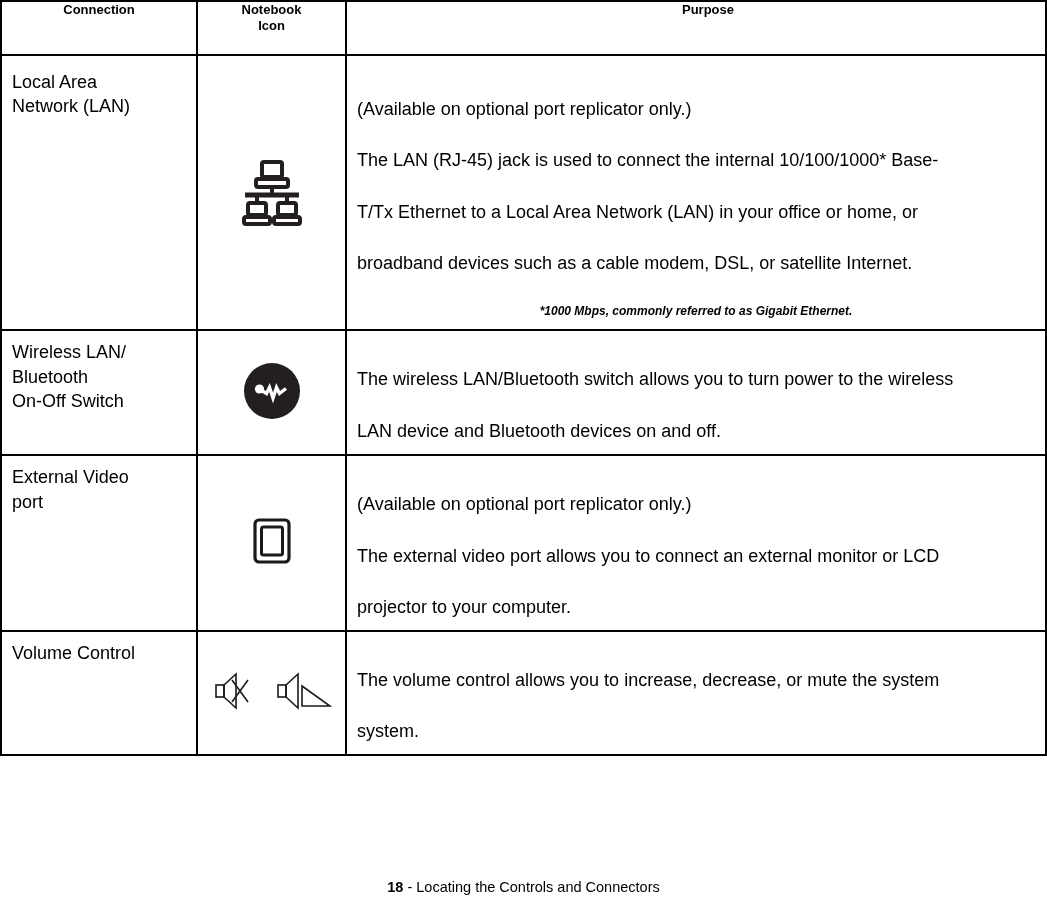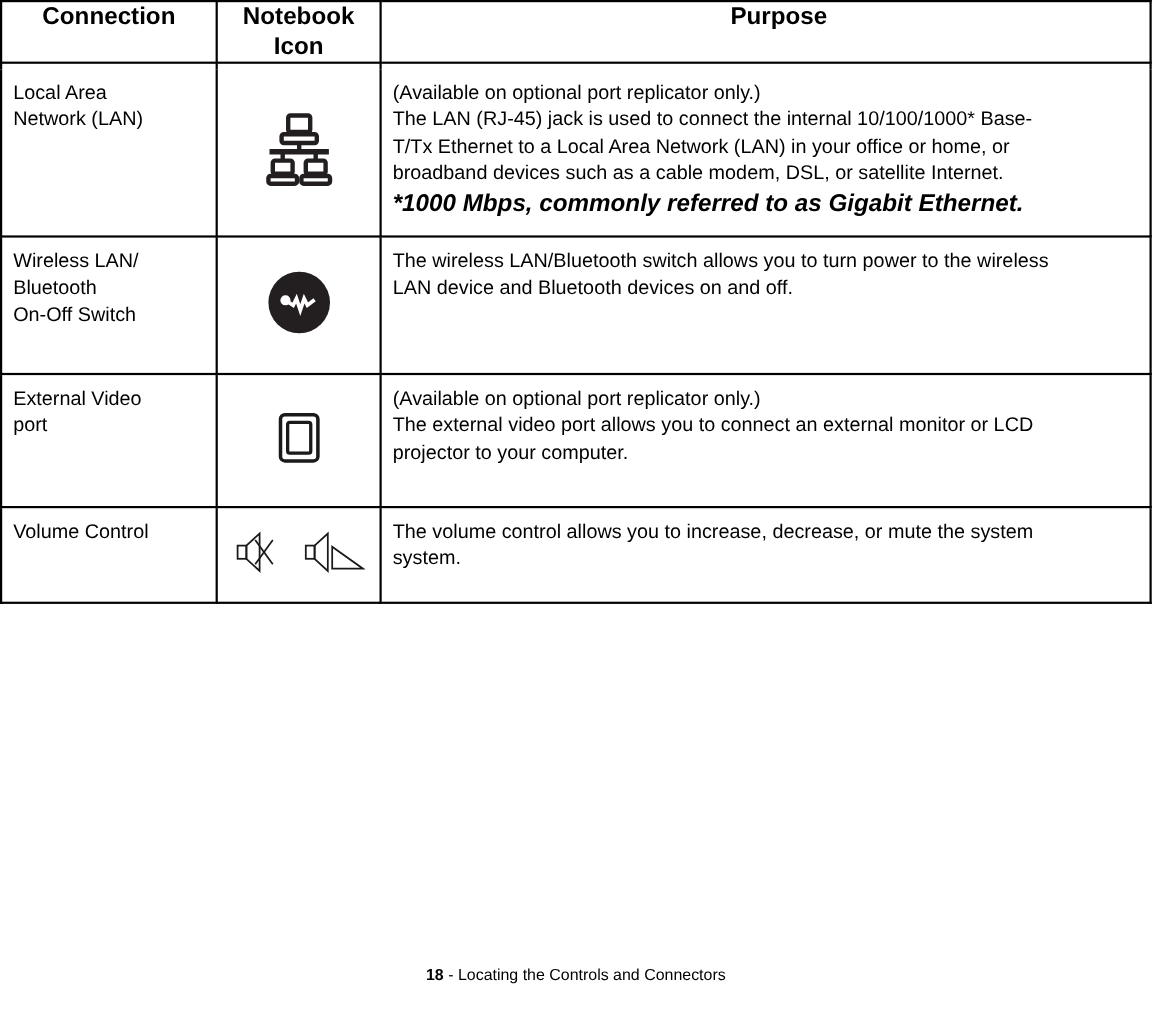--- a/index.html
+++ b/index.html
@@ -34,21 +34,21 @@
     border-left: 2px solid #000;
     border-right: 2px solid #000;
     vertical-align: top;
     padding: 0;
   }
 
   
   thead th {
     border-top: 2px solid #000;
     border-bottom: 2px solid #000;
-    font-size: 22px;
+    font-size: 13px;
     font-weight: bold;
     text-align: center;
     line-height: 1.22;
     padding: 9px 6px 10px 6px;
     height: 54px;
     box-sizing: border-box;
   }
   thead th.th-connection { text-align: center; }
   thead th.th-purpose    { text-align: center; padding-left: 24px; }
 
@@ -77,25 +77,26 @@
   td.cell-icon {
     text-align: center;
     vertical-align: middle;
     padding: 6px 4px;
   }
   td.cell-purpose {
     font-size: 18px;
     line-height: 1.36;
     padding: 9px 10px 10px 10px;
   }
-  td.cell-purpose .ln { display: block; white-space: nowrap; }
+  td.cell-purpose .ln { display: block; white-space: nowrap; margin-top: 27px; }
   td.cell-purpose .ln.italic {
     font-style: italic;
     font-weight: bold;
-    font-size: 22px;
+    font-size: 12px;
+    text-align: center;
   }
   td.cell-connection .ln { display: block; white-space: nowrap; }
 
   
   tr.row-lan    td { height: 132px; }
   tr.row-wlan   td { height: 104px; }
   tr.row-video  td { height: 100px; }
   tr.row-volume td { height: 66px; }
 
   

